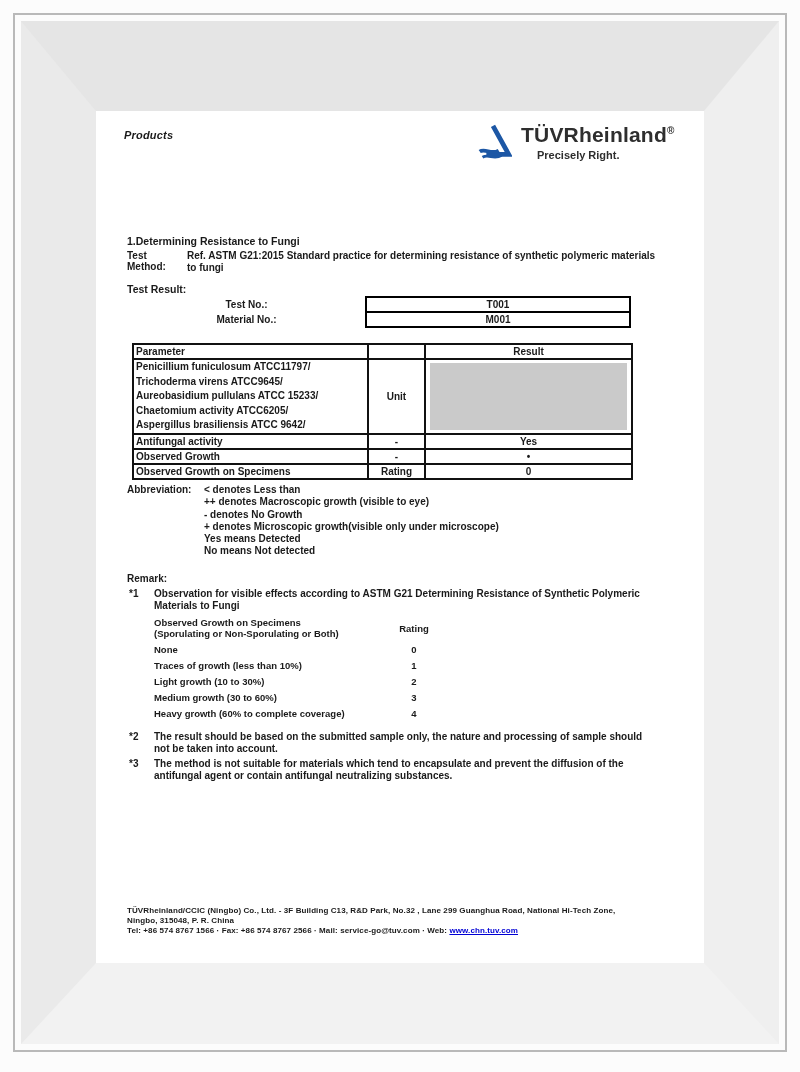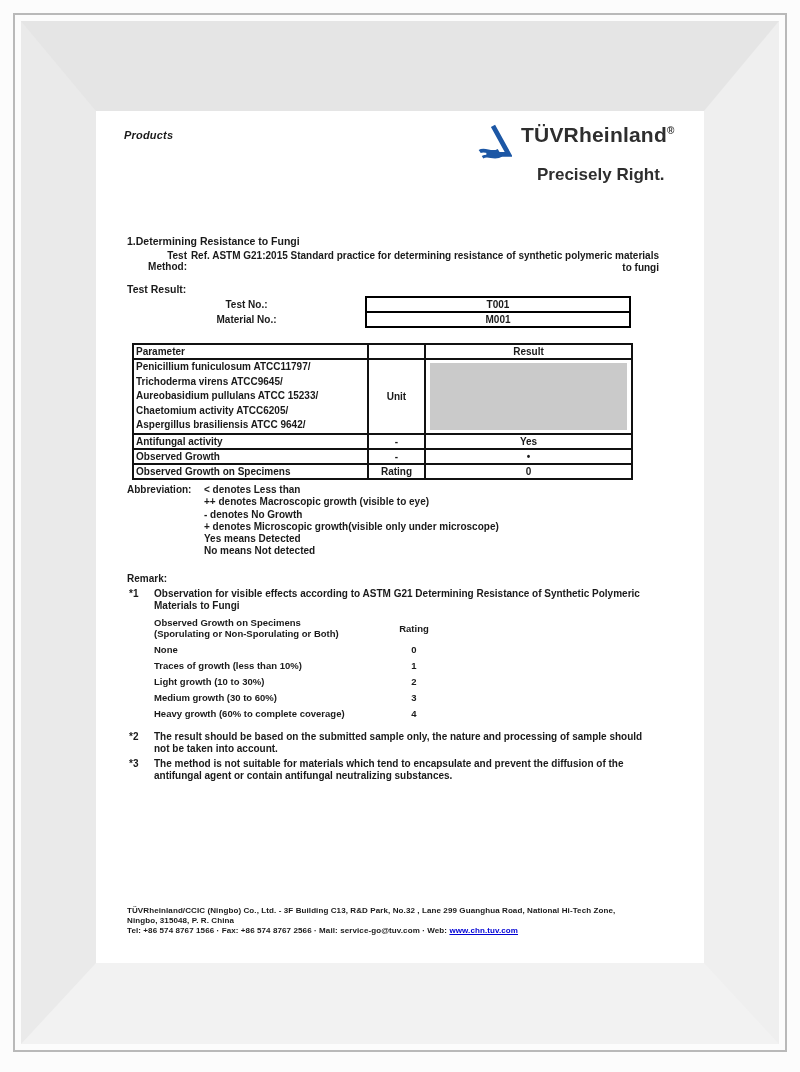--- a/index.html
+++ b/index.html
@@ -20,29 +20,29 @@
   
   .paper { position:relative; width:100%; height:100%; background:#ffffff; color:#1a1a1a; font-weight:bold; }
 
   .products { position:absolute; left:28px; top:18px; font-size:11px; font-style:italic; letter-spacing:.2px;text-align:center; }
 
   .logo { position:absolute; left:378px; top:8px; display:flex; align-items:flex-start; }
   .logo-triangle { width:38px; height:38px; margin-top:4px; }
   .logo-text { margin-left:9px; }
   .logo-brand { font-size:21px; color:#2e2e2e; letter-spacing:.2px; line-height:24px; }
   .logo-reg { font-size:10px; vertical-align:super; }
-  .logo-tagline { font-size:17px; color:#2e2e2e; margin-top:18px;padding-left:16px; }
+  .logo-tagline { font-size:11px; color:#2e2e2e; margin-top:2px;padding-left:16px; }
 
   .report-bar { position:absolute; left:31px; top:73px; width:522px; height:39px; border:3px solid #000;
     display:flex; align-items:center; justify-content:space-between; padding:0 18px 0 16px; background:#fff; }
   .report-title { font-size:14.5px; }
   .report-page { font-size:11px; align-self:flex-start; margin-top:8px; }
 
   .sec-heading { position:absolute; left:31px; top:124px; font-size:10.5px; }
-  .test-method { position:absolute; left:31px; top:139px; display:flex; font-size:10px;text-align:right; }
+  .test-method { position:absolute; left:31px; top:139px; display:flex; font-size:10px; }
   .test-method .lbl { width:60px; }
   .test-method .txt { width:472px; line-height:12px; }
   .test-result-lbl { position:absolute; left:31px; top:172px; font-size:10.5px; }
 
   
   .tablewrap { position:absolute; left:36px; top:185px; width:503px; font-size:10px; }
   .prehead { display:flex; height:17px; }
   .prehead + .prehead { margin-top:-2px; }
   .prehead .plabel { width:233px; text-align:center; padding-right:4px; line-height:17px; }
   .prehead .pbox { width:266px; border:2px solid #000; text-align:center; line-height:13px; }

